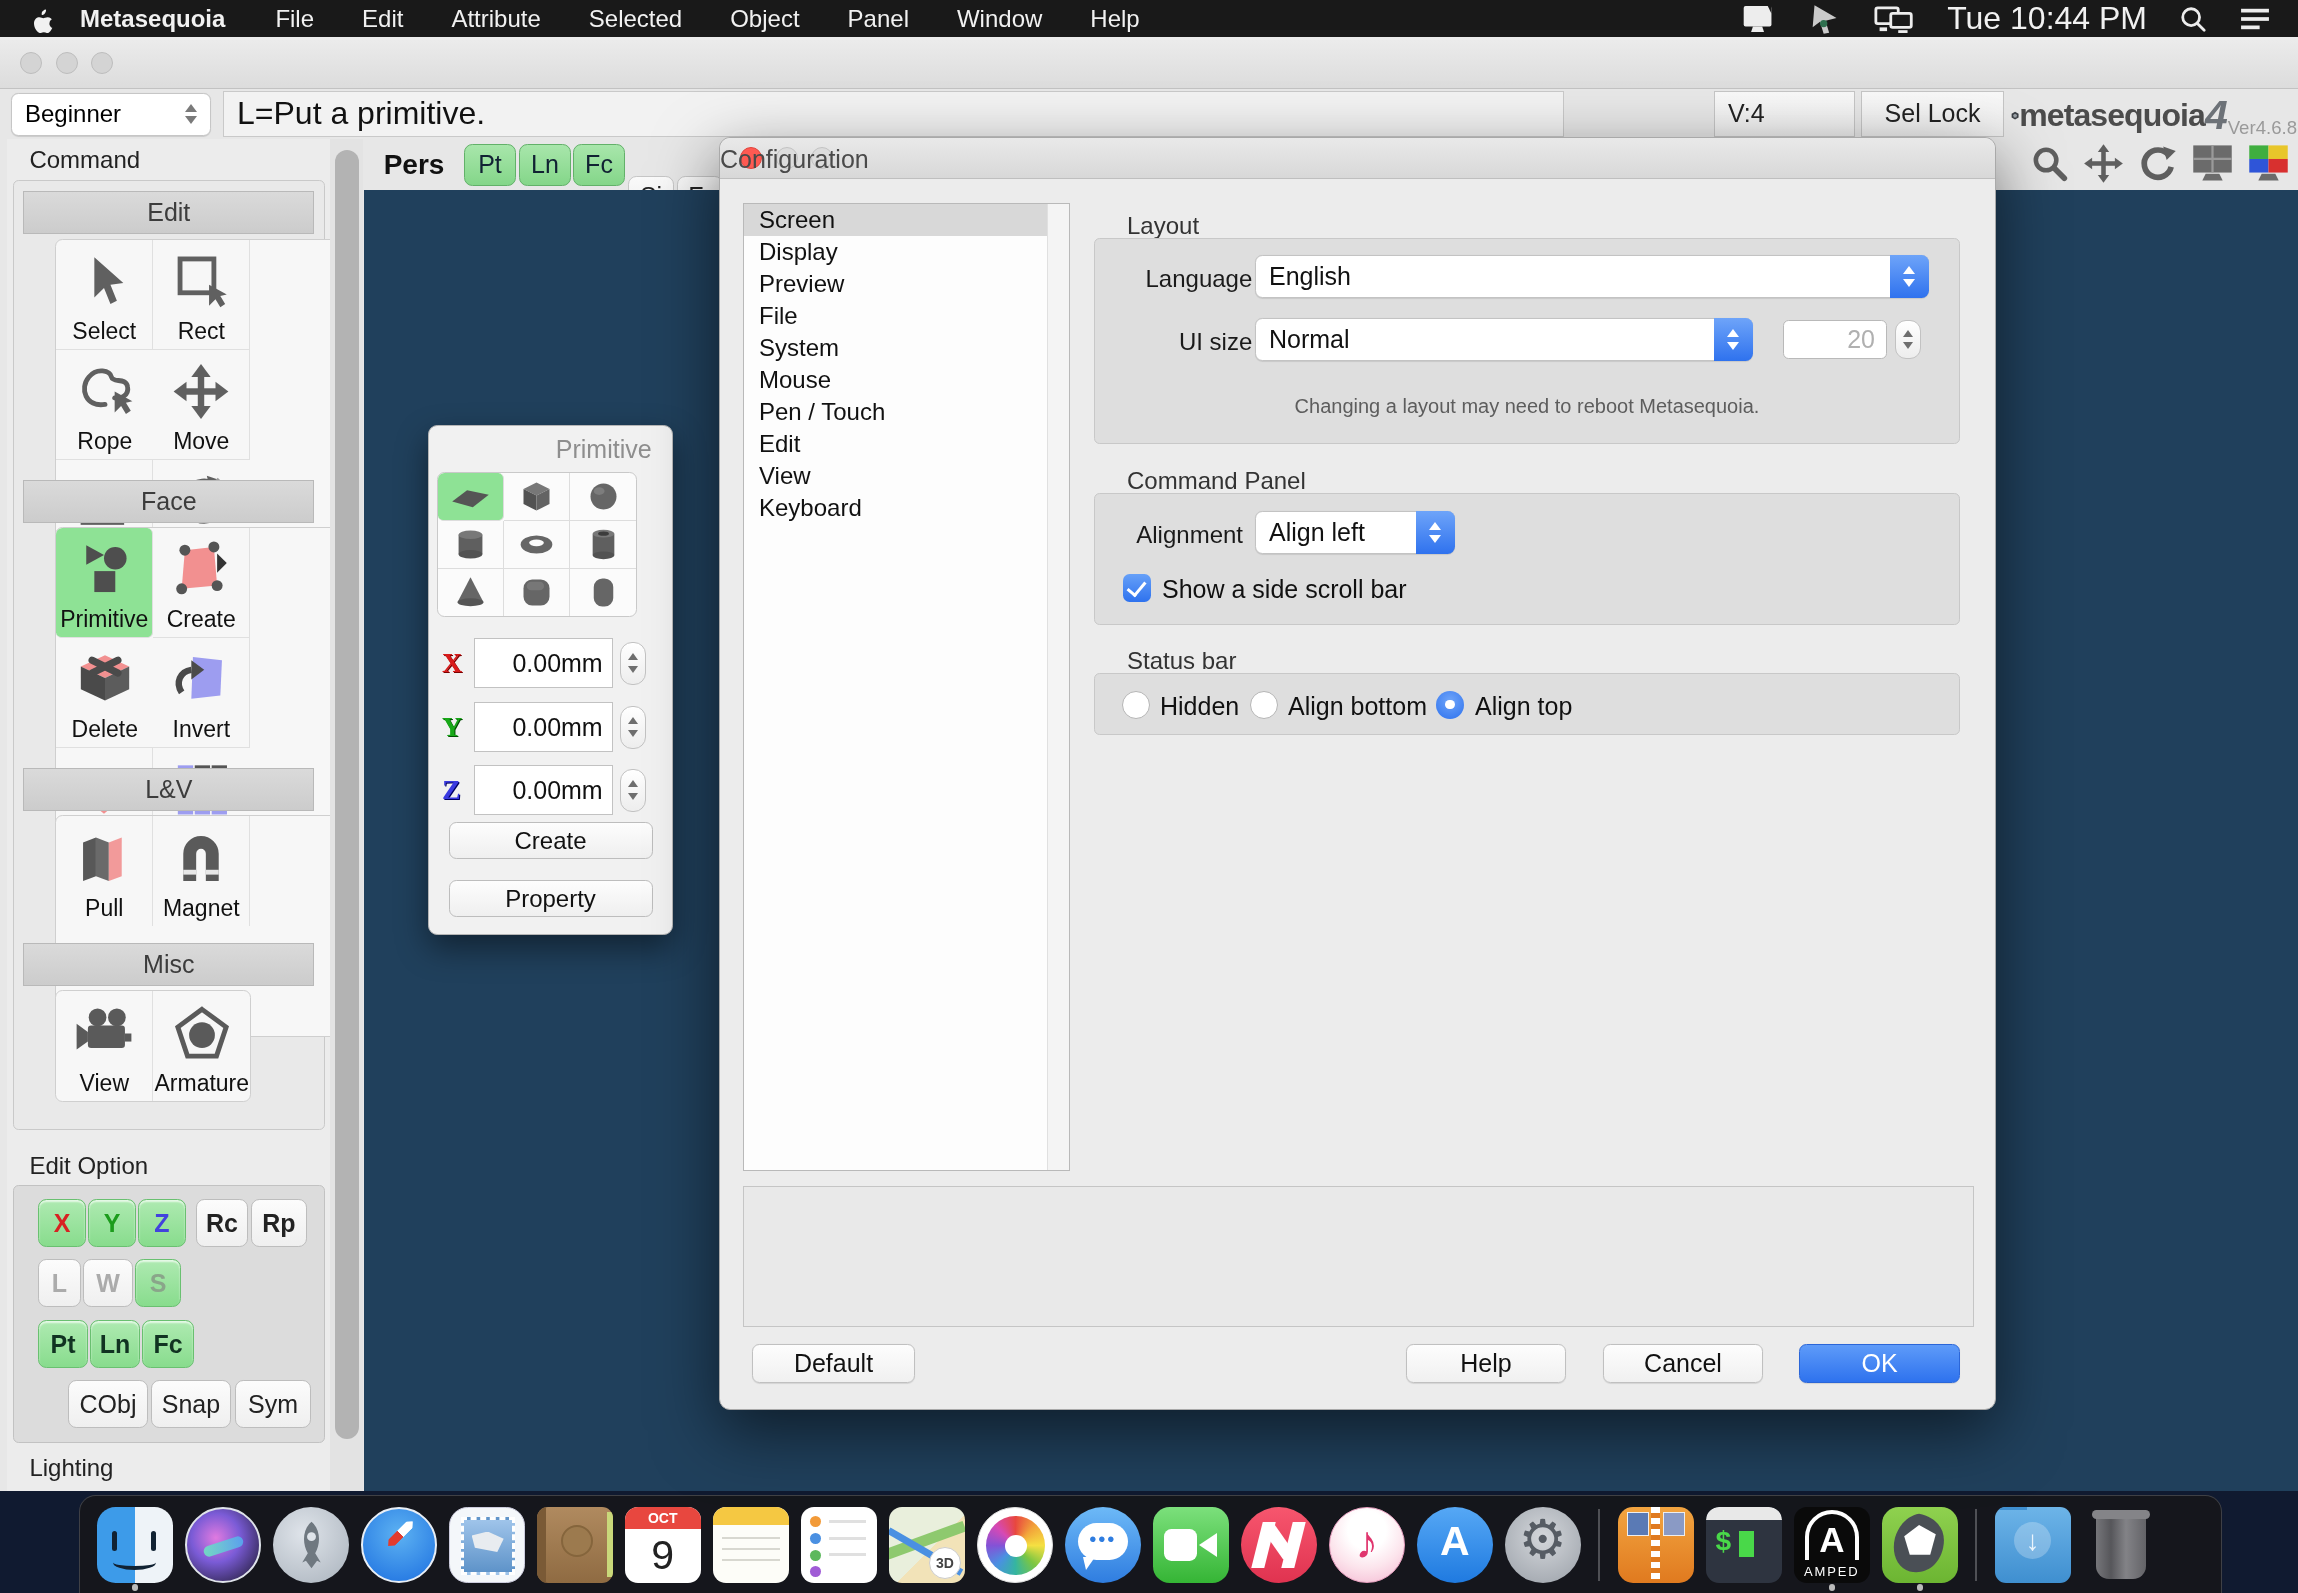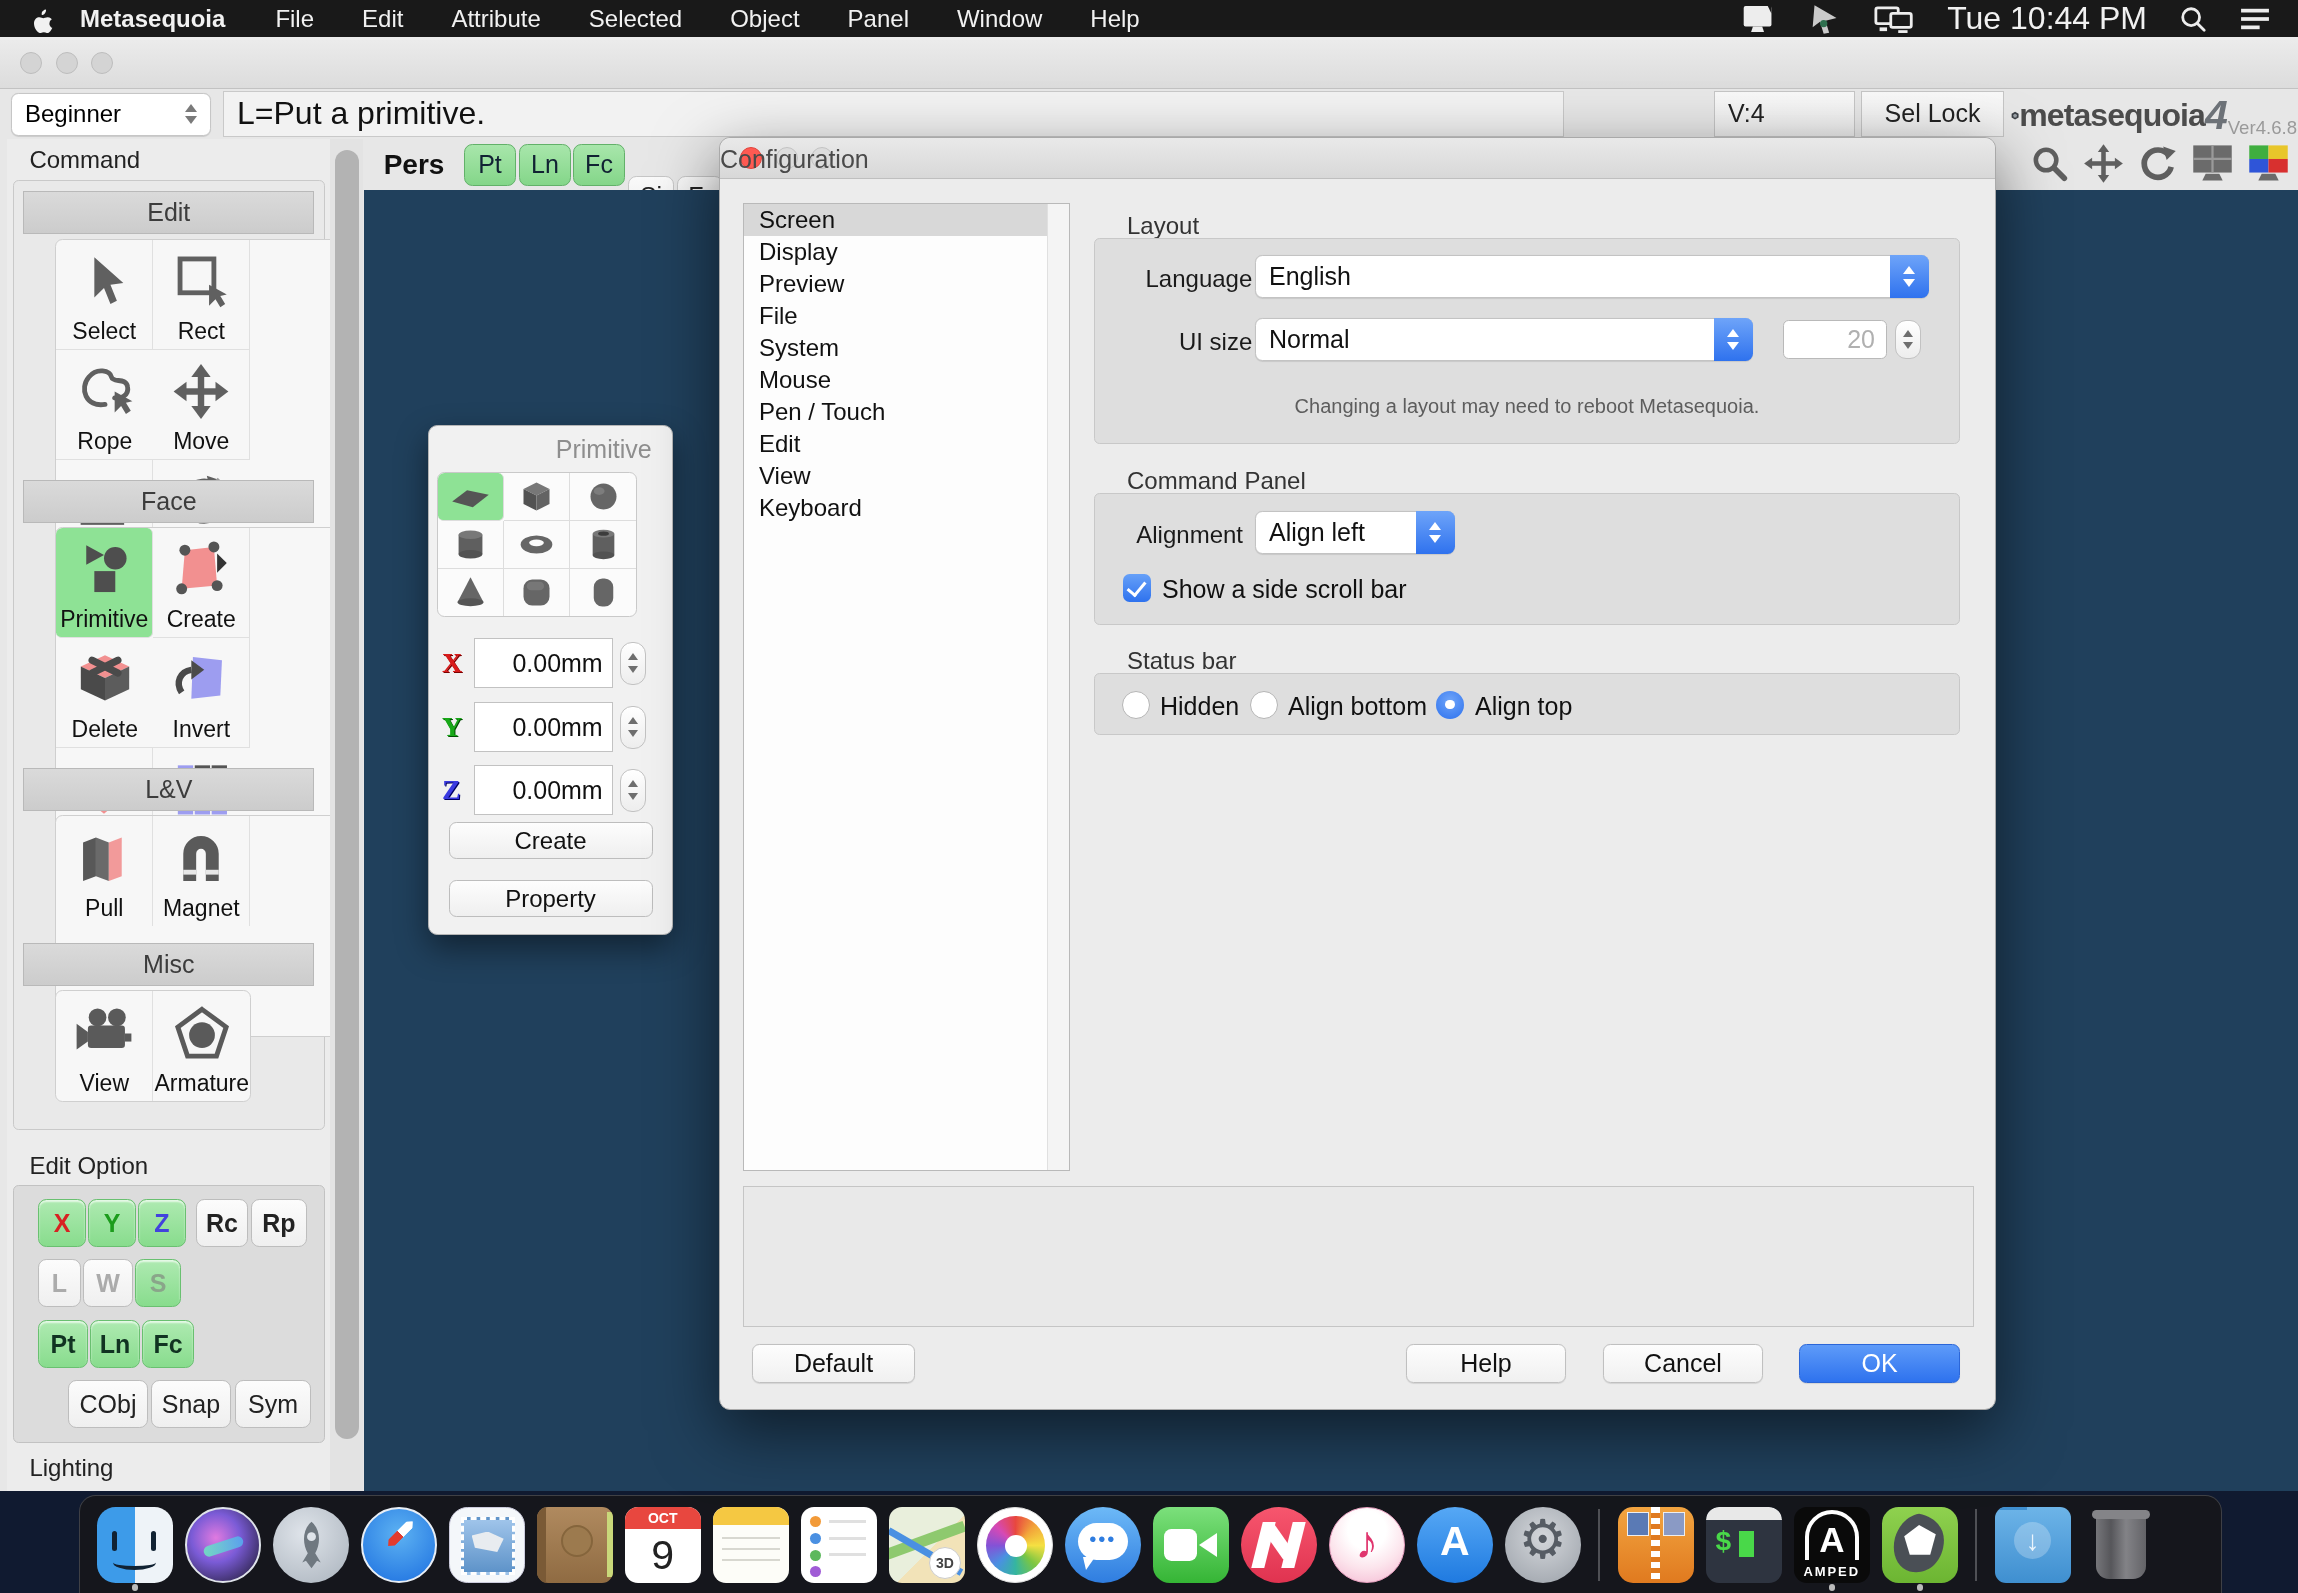--- a/index.html
+++ b/index.html
@@ -778,21 +778,21 @@
     <div class="ic" style="background:#2e3440;border-radius:13px">
       <div style="position:absolute;left:0;top:0;width:100%;height:13px;background:#e8e8e8;border-radius:13px 13px 0 0"></div>
       <span style="position:absolute;left:9.3px;top:20.4px;font-family:'Liberation Mono',monospace;font-size:28px;color:#49d849;font-weight:bold">$</span>
       <div style="position:absolute;left:33px;top:24px;width:15px;height:26px;background:#49d849"></div>
     </div>
   </div>
   <div class="dicon">
     <div class="ic" style="background:#0a0a0a;border-radius:13px">
       <div style="position:absolute;left:11px;top:3.7px;width:54px;height:50px;border:4.6px solid #fff;border-bottom:none;border-radius:28px 28px 0 0"></div>
       <div style="position:absolute;left:0;top:13px;width:100%;text-align:center;font-size:35px;font-weight:bold;color:#fff">A</div>
-      <div style="position:absolute;left:0;bottom:3.7px;width:100%;text-align:center;font-size:13px;font-weight:bold;color:#fff;letter-spacing:1.9px">AMPED</div>
+      <div style="position:absolute;left:0;bottom:3.7px;width:100%;text-align:center;font-size:13px;font-weight:normal;color:#fff;letter-spacing:1.9px">AMPED</div>
     </div>
     <span class="rdot"></span>
   </div>
   <div class="dicon">
     <div class="ic" style="background:linear-gradient(#8fd14f,#6cb532);border-radius:16.7px">
       <svg style="position:absolute;left:9.3px;top:5.6px" width="58" height="65" viewBox="0 0 31 35">
         <path d="M15 1 C24 3 30 9 28 19 C26 29 18 34 10 32 C3 30 0 22 2 14 C4 7 9 2 15 1 Z" fill="#4a4f55"></path>
         <polygon points="15,7 24,12 21,23 10,23 7,13" fill="#fff"></polygon>
       </svg>
     </div>

